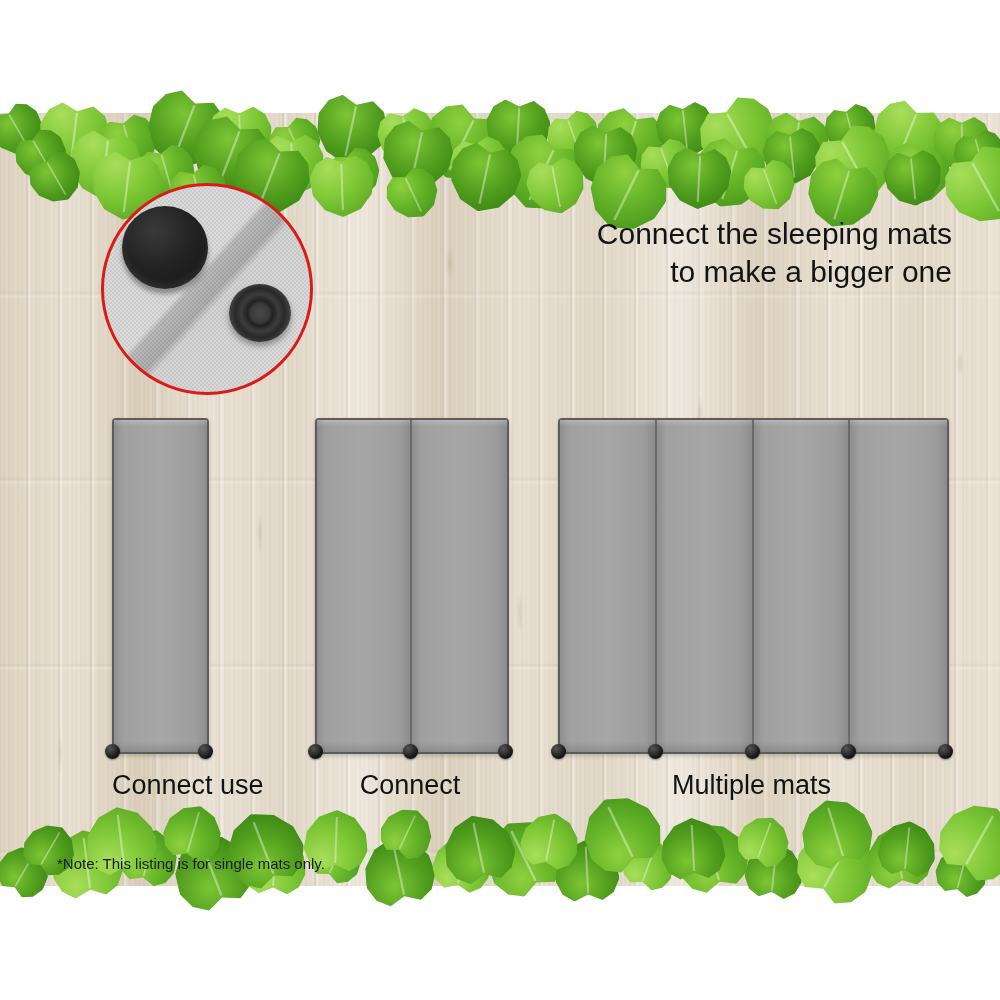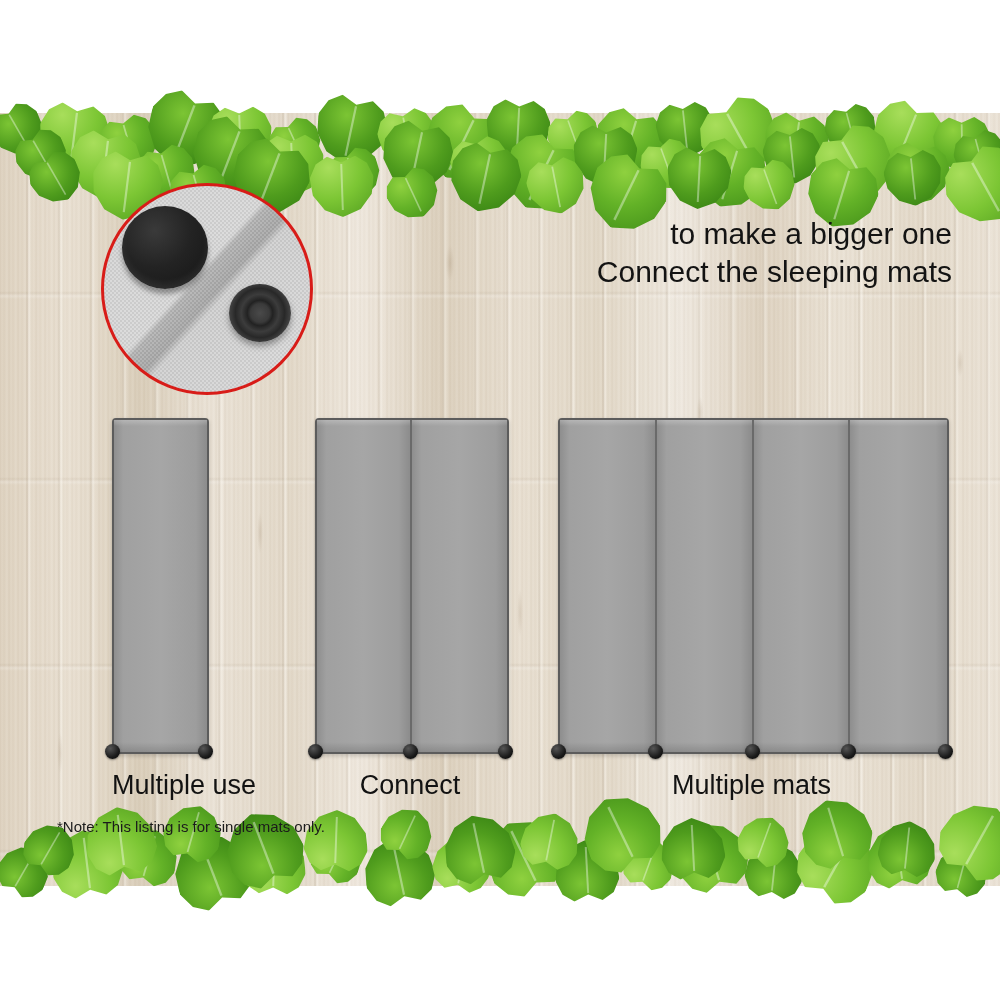--- a/index.html
+++ b/index.html
@@ -232,21 +232,21 @@
     position: absolute;
     top: 770px;
     font-size: 27px;
     color: #121212;
     text-align: center;
     white-space: nowrap;
   }
   .note {
     position: absolute;
     left: 57px;
-    top: 818px;
+    top: 855px;
     font-size: 15px;
     color: #1b1b1b;
     white-space: nowrap;
   }
 </style>
 </head>
 <body>
 
 <div id="poster">
 
@@ -339,32 +339,32 @@
     </div>
 
   <div class="inset-circle">
     <div class="inset-noise"></div>
     <div class="snap-cap"></div>
     <div class="snap-socket"></div>
   </div>
 
   <div class="headline-block">
     <div class="headline-sub">
+      <div>Connect the sleeping mats</div>
       <div>to make a bigger one</div>
-      <div>Connect the sleeping mats</div>
     </div>
   </div>
 
   <div id="diagramHost">
       <div class="mat-group" style="left: 112px; width: 93px;">
         <div class="mat" style="width: 93px;"></div>
       </div>
       <div class="snap-dot" style="position: absolute; left: 105px; top: 744px; bottom: auto;"></div>
       <div class="snap-dot" style="position: absolute; left: 198px; top: 744px; bottom: auto;"></div>
-      <div class="caption" style="left: 112px; width: 93px;">Multiple use</div>
+      <div class="caption" style="left: 112px; width: 93px;">Connect use</div>
       <div class="mat-group" style="left: 315px; width: 190px;">
         <div class="mat" style="width: 95px;"></div>
         <div class="mat" style="width: 95px;"></div>
       </div>
       <div class="snap-dot" style="position: absolute; left: 308px; top: 744px; bottom: auto;"></div>
       <div class="snap-dot" style="position: absolute; left: 403px; top: 744px; bottom: auto;"></div>
       <div class="snap-dot" style="position: absolute; left: 498px; top: 744px; bottom: auto;"></div>
       <div class="caption" style="left: 315px; width: 190px;">Connect</div>
       <div class="mat-group" style="left: 558px; width: 387px;">
         <div class="mat" style="width: 96.75px;"></div>

